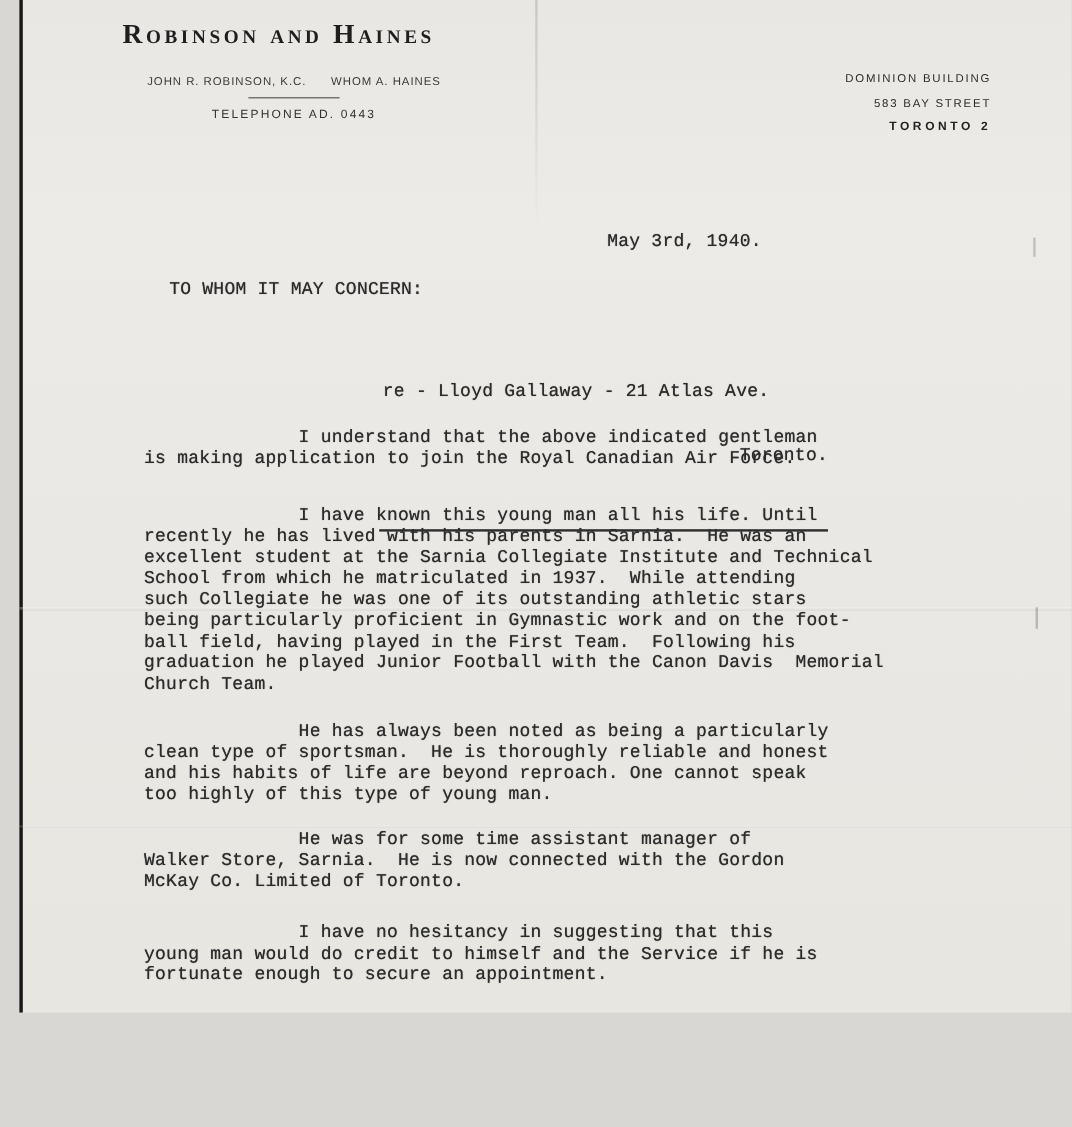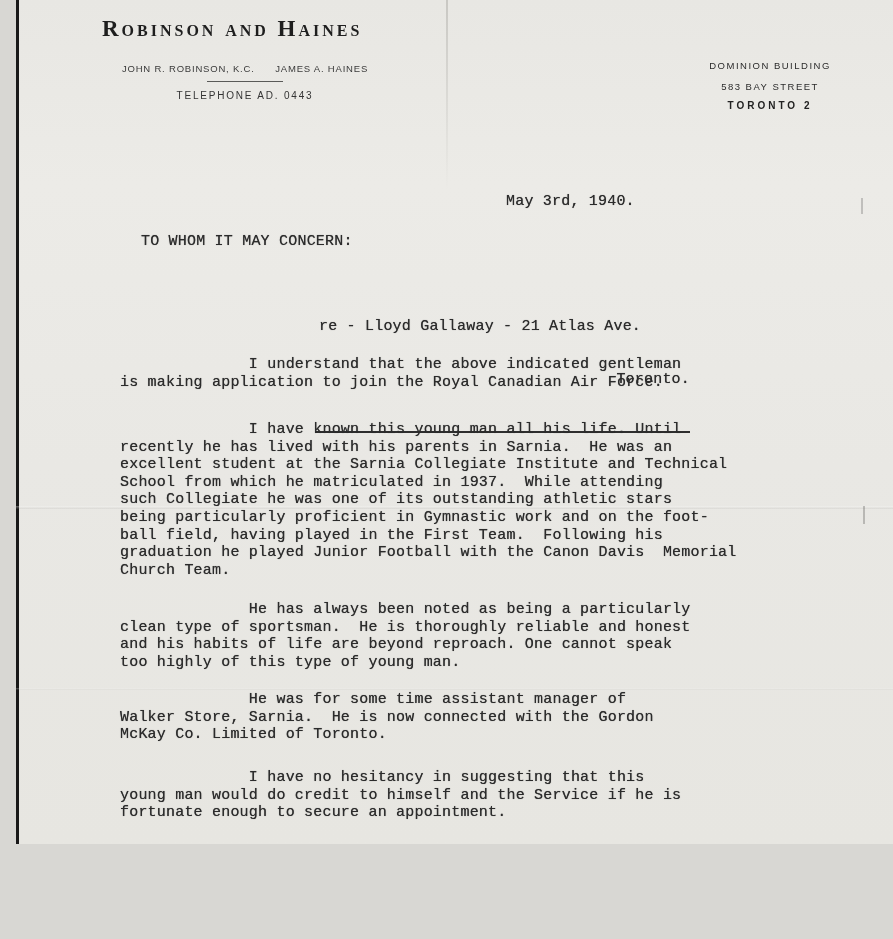--- a/index.html
+++ b/index.html
@@ -23,33 +23,33 @@
     background:linear-gradient(90deg,#161616 55%,#4d4c49 100%);transform:skewY(-1.2deg);}
   
   .firm-name{position:absolute;left:86px;top:16px;width:300px;
     font-family:"Liberation Serif","DejaVu Serif",serif;font-weight:700;
     font-variant:small-caps;font-size:23px;letter-spacing:3px;color:#1e1e1e;}
   .lh-left{position:absolute;left:86px;top:50px;width:286px;text-align:center;color:#2f2f2f;}
   .lh-sub{font-size:12.5px;letter-spacing:2px;color:#262626;}
   .lh-partners{margin-top:13px;font-size:9.5px;letter-spacing:.8px;color:#3a3a3a;white-space:pre;}
   .lh-rule{width:76px;height:1px;background:#5a5a58;margin:7px auto 0 auto;}
   .lh-tel{margin-top:8px;font-size:10px;letter-spacing:1.8px;color:#333;}
-  .lh-right{position:absolute;left:680px;top:60px;width:148px;text-align:center;color:#2b2b2b;}
+  .lh-right{position:absolute;left:662px;top:60px;width:148px;text-align:right;color:#2b2b2b;}
   .lh-bldg{font-size:9.5px;letter-spacing:1.5px;}
   .lh-street{margin-top:10px;font-size:9.5px;letter-spacing:1.5px;}
   .lh-city{margin-top:8px;font-size:10px;letter-spacing:3px;font-weight:600;color:#222;}
   
   .typed{
     position:absolute;font-family:"Liberation Mono","DejaVu Sans Mono",monospace;
     font-size:15px;line-height:17.6px;letter-spacing:.2px;color:#2b2b2b;
     white-space:pre-wrap;text-shadow:0 0 .7px rgba(43,43,43,.8);
   }
   .date{left:490px;top:193px;}
   .salutation{left:125px;top:233px;}
-  .subject{left:300px;top:283px;width:374px;border-bottom:2px solid #2e2e2e;padding-bottom:7px;}
+  .subject{left:300px;top:283px;width:374px;border-bottom:2px solid #2e2e2e;padding-bottom:17px;}
   .subject .l1{padding-left:3px;}
   .subject .l2{text-align:right;}
   .p1{left:104px;top:356px;width:760px;}
   .p2{left:104px;top:421px;width:760px;}
   .p3{left:104px;top:601px;width:760px;}
   .p4{left:104px;top:691px;width:760px;}
   .p5{left:104px;top:769px;width:760px;}
   .signature{position:absolute;left:398px;top:856px;width:392px;height:83px;}
   .signature svg{display:block;width:100%;height:100%;}
 </style>
@@ -61,21 +61,21 @@
   <div class="edge-left"></div>
   <div class="crease-v"></div>
   <div class="crease-h1"></div>
   <div class="crease-h2"></div>
   <div class="mark-r1"></div>
   <div class="mark-r2"></div>
 
   <div class="firm-name">Robinson and Haines</div>
 
   <div class="lh-left">
-    <div class="lh-partners">JOHN R. ROBINSON, K.C.      JAMES A. HAINES</div>
+    <div class="lh-partners">JOHN R. ROBINSON, K.C.      WHOM A. HAINES</div>
     <div class="lh-rule"></div>
     <div class="lh-tel">TELEPHONE AD. 0443</div>
   </div>
 
   <div class="lh-right">
     <div class="lh-bldg">DOMINION BUILDING</div>
     <div class="lh-street">583 BAY STREET</div>
     <div class="lh-city">TORONTO 2</div>
   </div>
 

